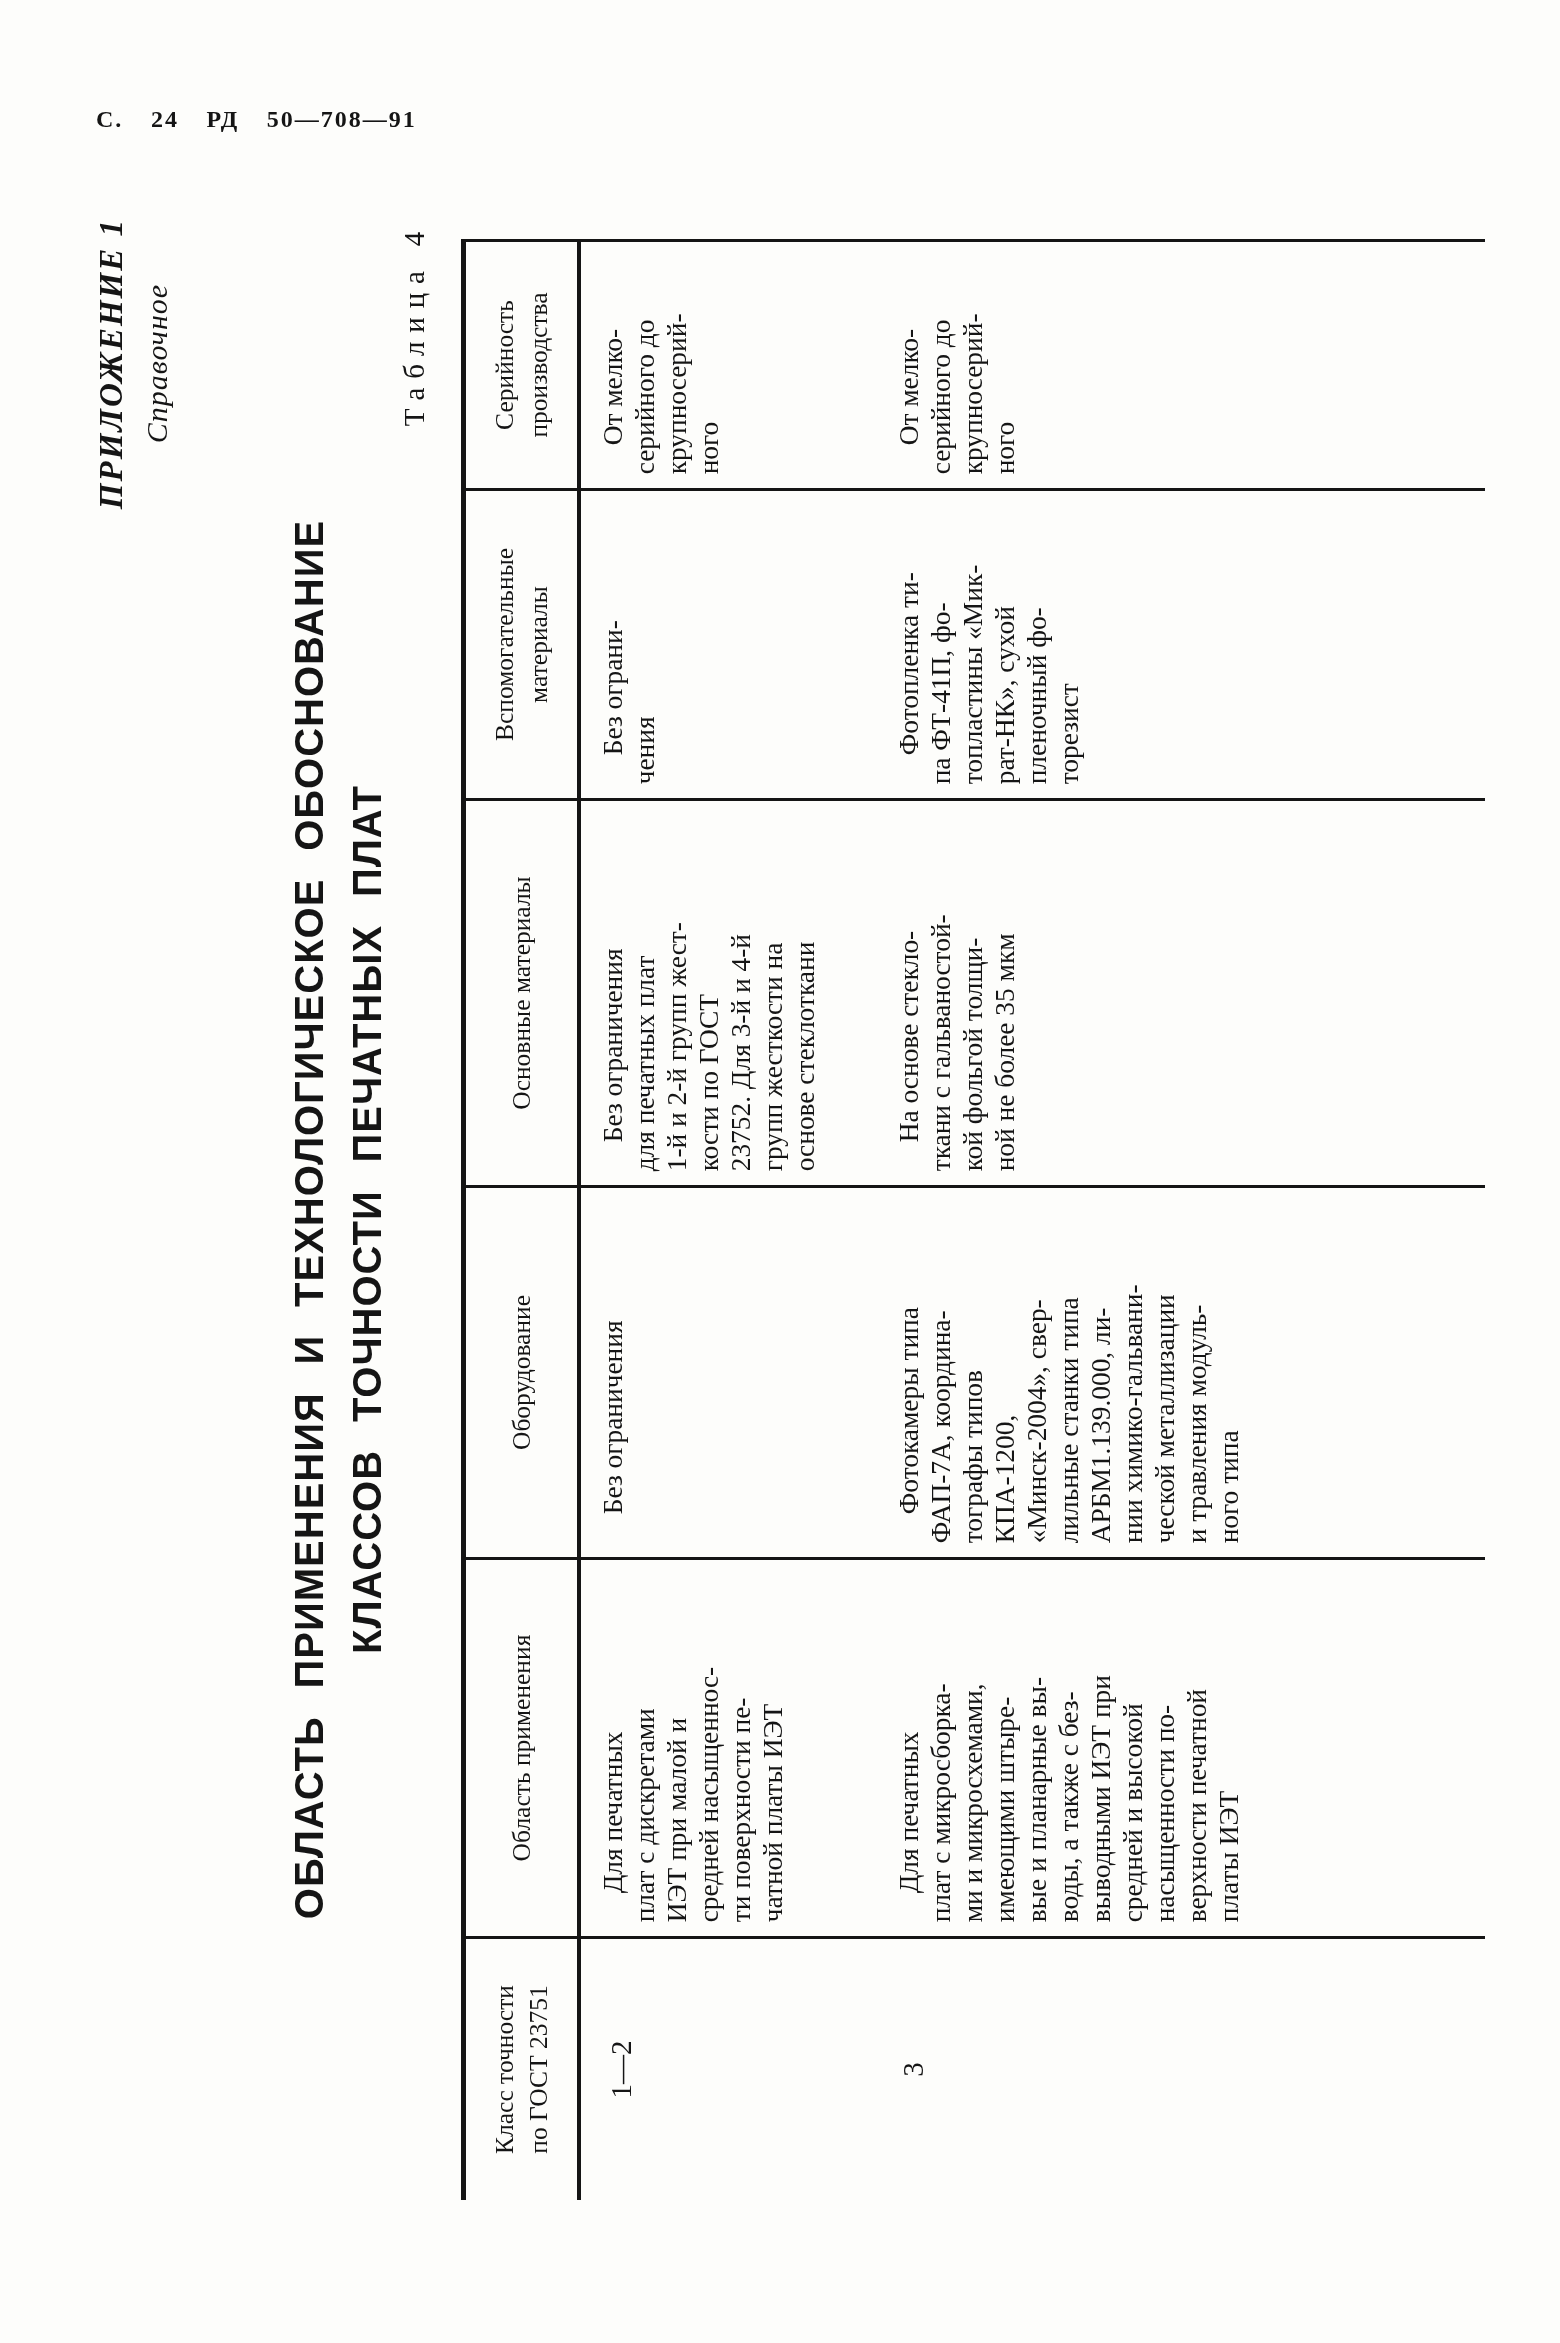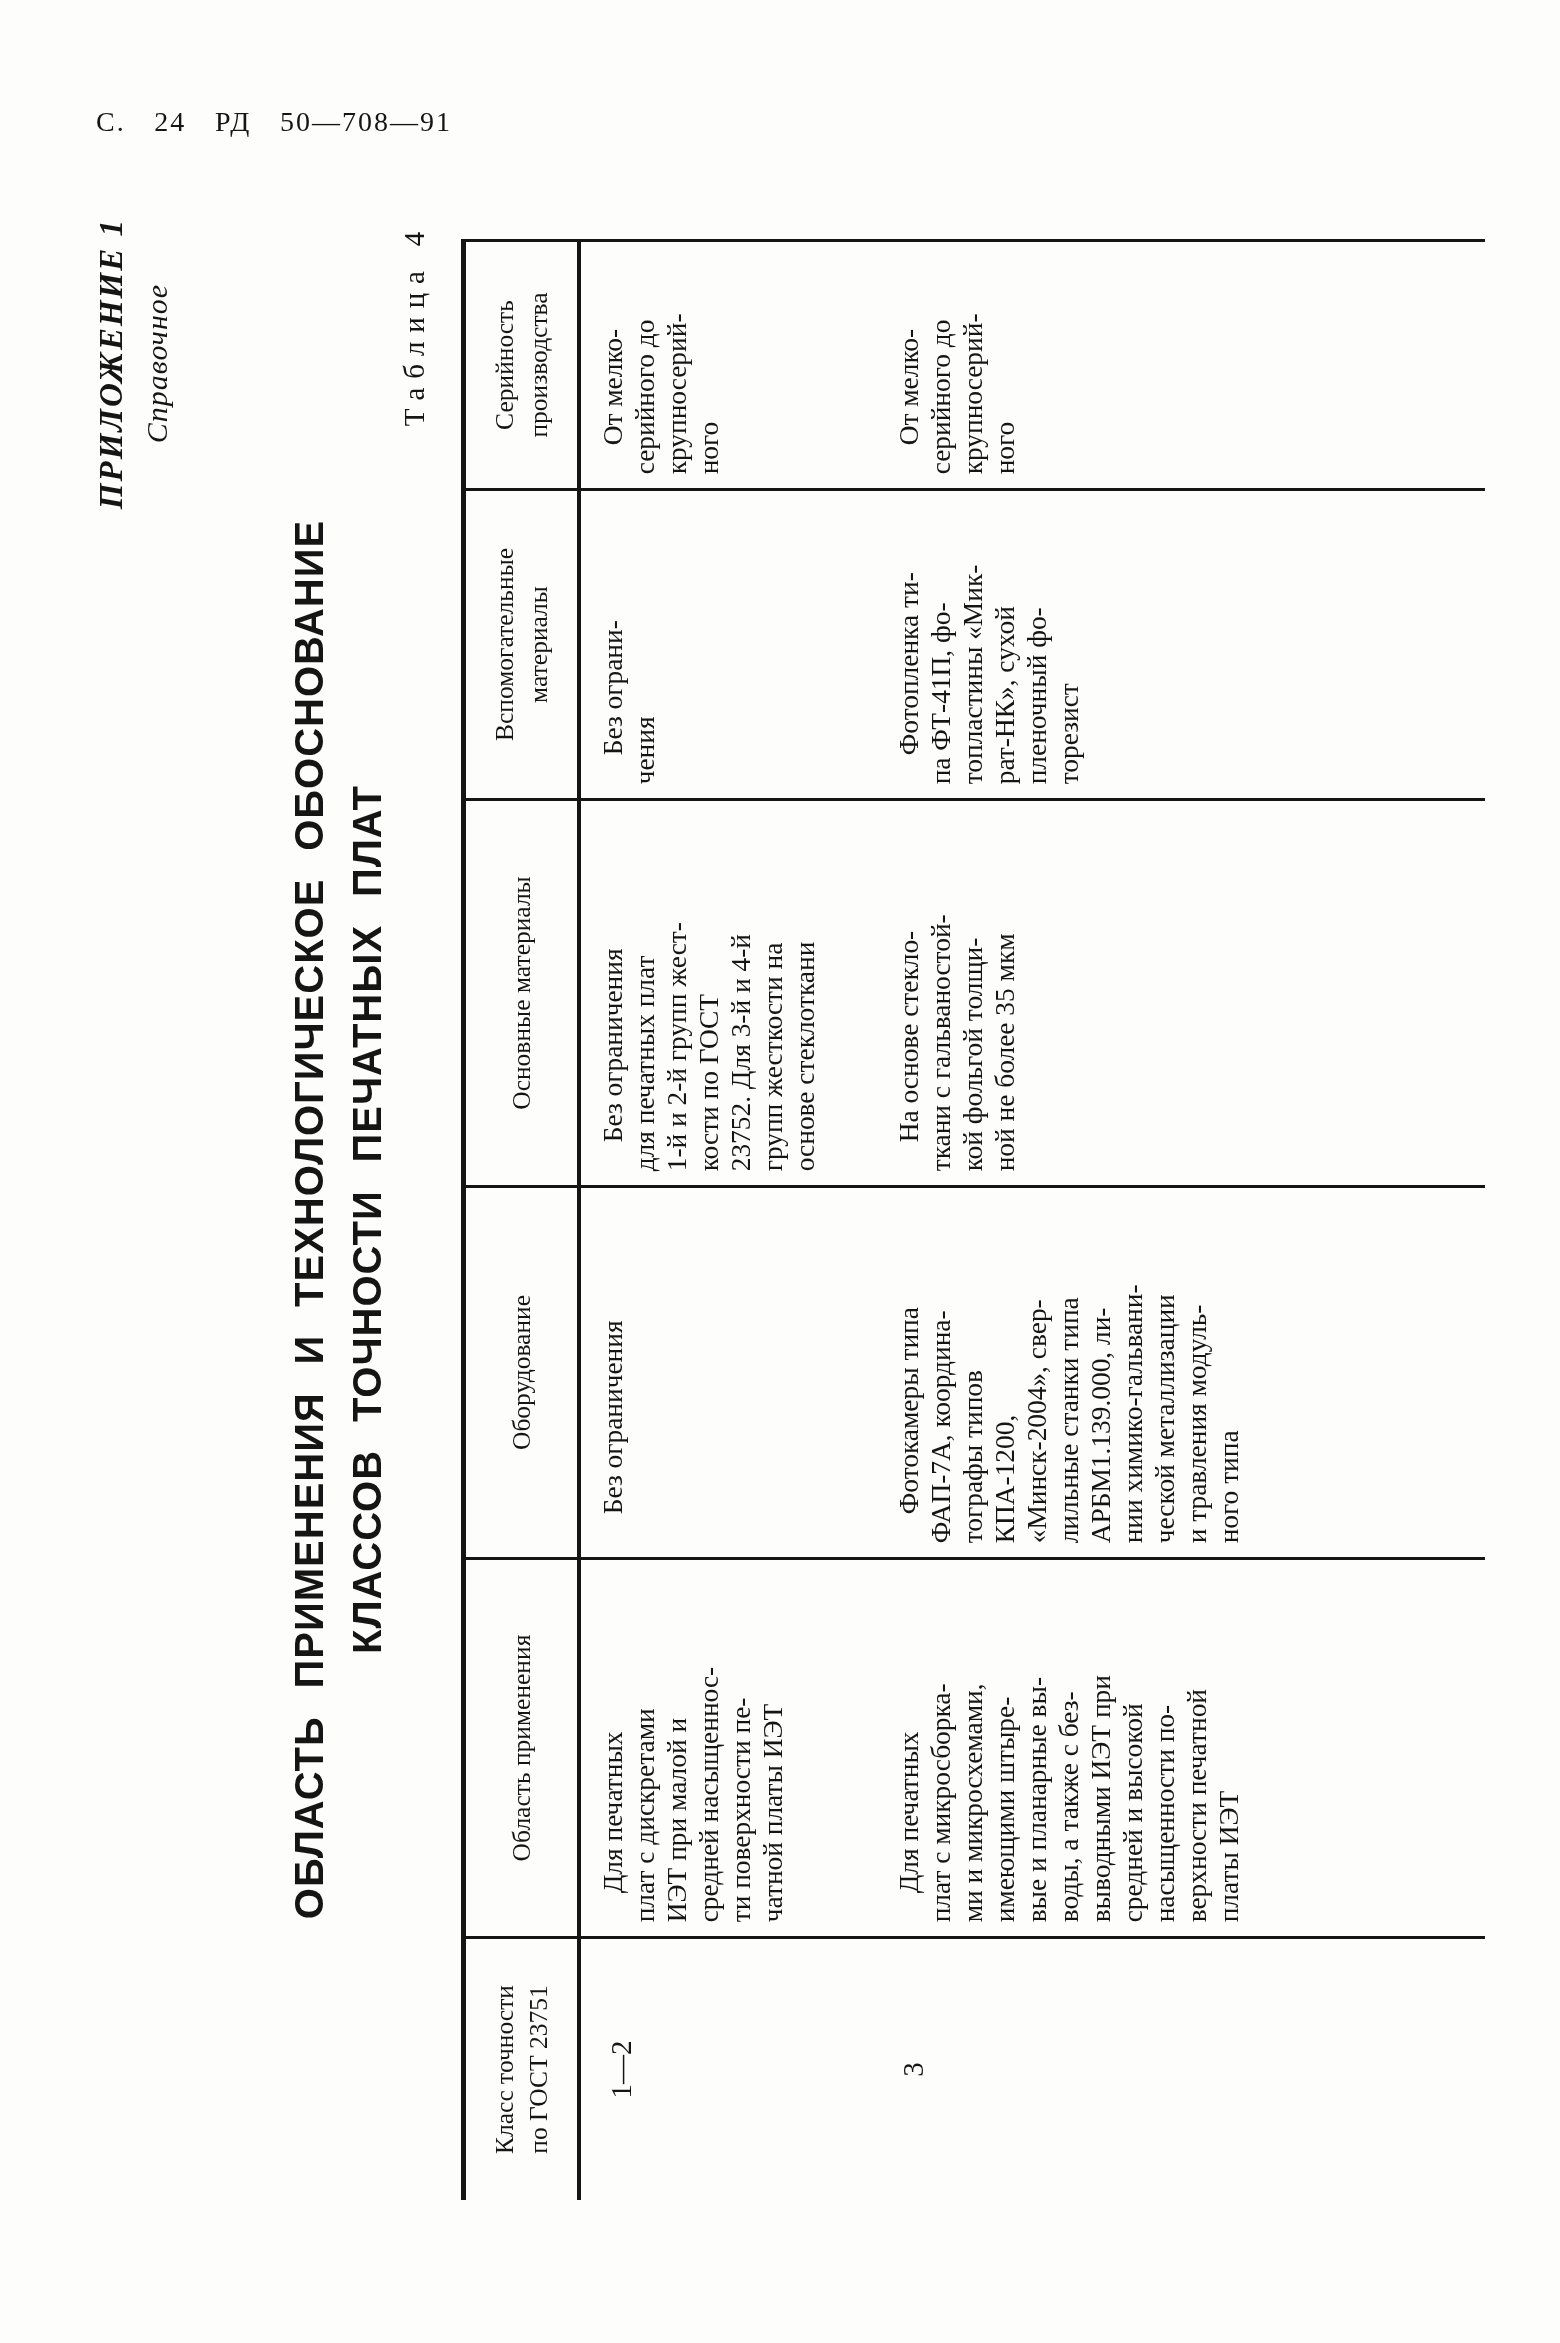--- a/index.html
+++ b/index.html
@@ -4,21 +4,21 @@
 <style>
   :root { --ink:#151515; --paper:#fdfdfb; }
   html,body { margin:0; padding:0; }
   body {
     width:1560px; height:2344px; position:relative; overflow:hidden;
     background:var(--paper); color:var(--ink);
     font-family:"Liberation Serif", serif;
   }
   .pagehead {
     position:absolute; top:106px; left:96px;
-    font-size:28px; font-weight:normal; letter-spacing:2px; word-spacing:19.6px;
+    font-size:24px; font-weight:bold; letter-spacing:2px; word-spacing:19.6px;
     white-space:nowrap;
   }
   
   .rot {
     position:absolute; top:0; left:0; width:2344px; height:1560px;
     transform-origin:top left;
     transform:rotate(-90deg) translateX(-2344px);
   }
   .appendix { position:absolute; top:93px; right:218px; text-align:center; }
   .appendix .l1 { font-size:33px; font-weight:bold; font-style:italic; letter-spacing:2px; }

